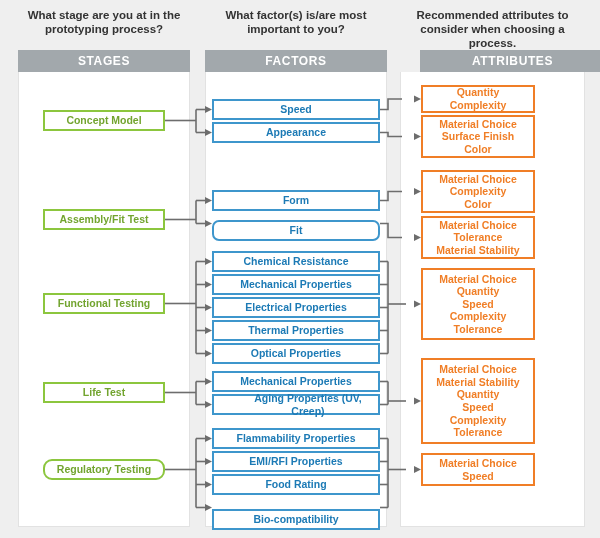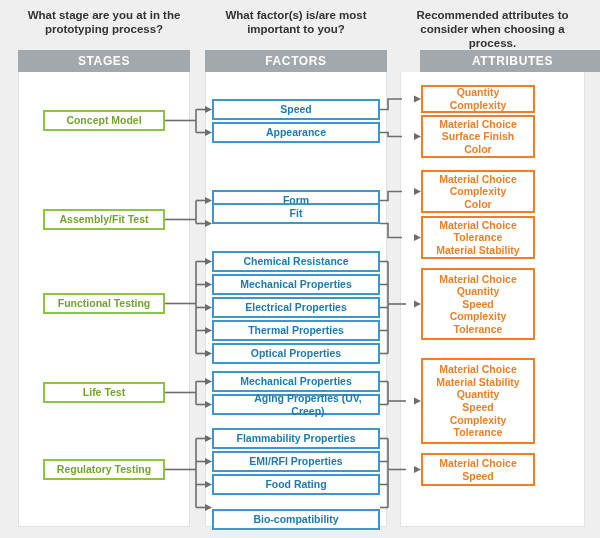--- a/index.html
+++ b/index.html
@@ -186,34 +186,34 @@
   </svg>
 
   <div id="nodes">
       <div class="node stage" style="top: 110px;">Concept Model</div>
       <div class="node factor" style="top: 99px;">Speed</div>
       <div class="node factor" style="top: 122px;">Appearance</div>
       <div class="node attr" style="top: 85px; height: 28px;">Quantity<br>Complexity</div>
       <div class="node attr" style="top: 115px; height: 43px;">Material Choice<br>Surface Finish<br>Color</div>
       <div class="node stage" style="top: 209px;">Assembly/Fit Test</div>
       <div class="node factor" style="top: 190px;">Form</div>
-      <div class="node factor" style="top: 203px;">Fit</div>
+      <div class="node factor" style="top: 220px; border-radius: 7px;">Fit</div>
       <div class="node attr" style="top: 170px; height: 43px;">Material Choice<br>Complexity<br>Color</div>
       <div class="node attr" style="top: 216px; height: 43px;">Material Choice<br>Tolerance<br>Material Stability</div>
       <div class="node stage" style="top: 293px;">Functional Testing</div>
       <div class="node factor" style="top: 251px;">Chemical Resistance</div>
       <div class="node factor" style="top: 274px;">Mechanical Properties</div>
       <div class="node factor" style="top: 297px;">Electrical Properties</div>
       <div class="node factor" style="top: 320px;">Thermal Properties</div>
       <div class="node factor" style="top: 343px;">Optical Properties</div>
       <div class="node attr" style="top: 268px; height: 72px;">Material Choice<br>Quantity<br>Speed<br>Complexity<br>Tolerance</div>
       <div class="node stage" style="top: 382px;">Life Test</div>
       <div class="node factor" style="top: 371px;">Mechanical Properties</div>
       <div class="node factor" style="top: 394px; padding-left: 24px;">Aging Properties (UV, Creep)</div>
       <div class="node attr" style="top: 358px; height: 86px;">Material Choice<br>Material Stability<br>Quantity<br>Speed<br>Complexity<br>Tolerance</div>
-      <div class="node stage" style="top: 459px;">Regulatory Testing</div>
+      <div class="node stage" style="top: 459px; border-radius: 9px;">Regulatory Testing</div>
       <div class="node factor" style="top: 428px;">Flammability Properties</div>
       <div class="node factor" style="top: 451px;">EMI/RFI Properties</div>
       <div class="node factor" style="top: 474px;">Food Rating</div>
       <div class="node factor" style="top: 509px;">Bio-compatibility</div>
       <div class="node attr" style="top: 453px; height: 33px;">Material Choice<br>Speed</div>
     </div>
 </div>
 
 </body></html>

